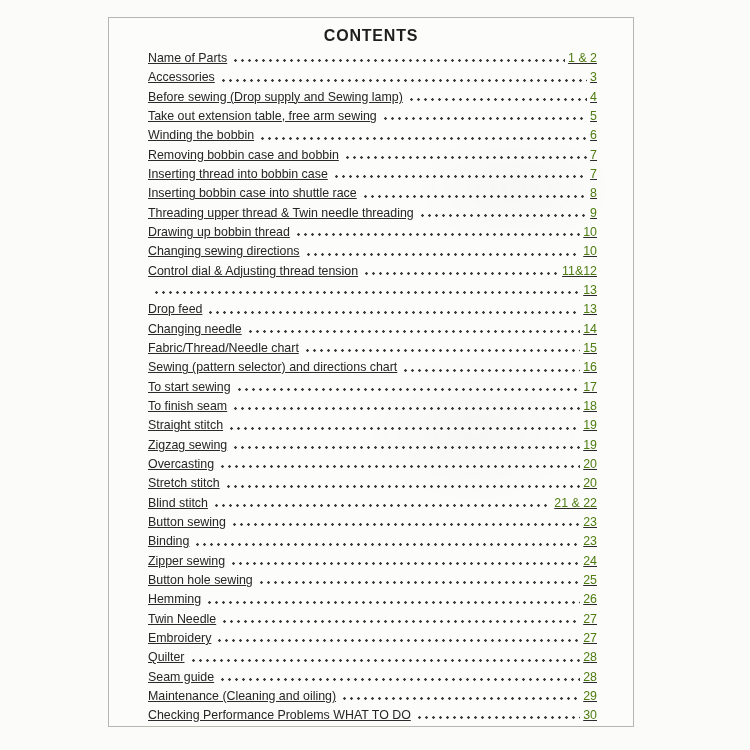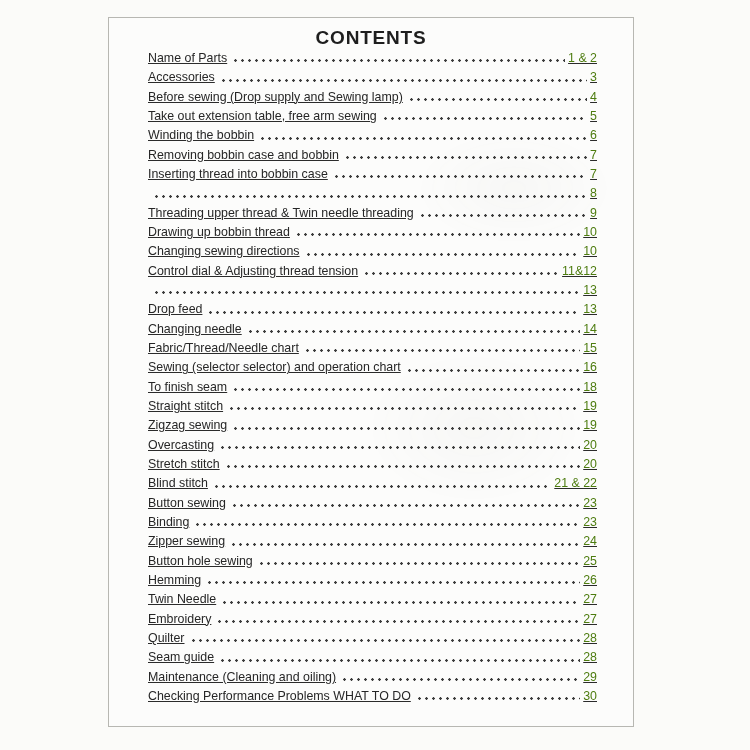--- a/index.html
+++ b/index.html
@@ -36,21 +36,21 @@
   }
   .ghost.g1 { left: 300px; top: 110px; width: 210px; height: 120px; }
   .ghost.g2 { left: 250px; top: 330px; width: 230px; height: 160px; }
   .page-title {
     position: absolute;
     top: 9px;
     left: 0;
     width: 100%;
     margin: 0;
     text-align: center;
-    font-size: 19px;
+    font-size: 16px;
     font-weight: bold;
     letter-spacing: 0.8px;
     color: #1e1e1e;
   }
   .toc {
     position: absolute;
     top: 31px;
     left: 39px;
     right: 36px;
   }
@@ -127,20 +127,21 @@
     <span class="pagenum">7</span>
   </div>
 
   <div class="row">
     <span class="label">Inserting thread into bobbin case</span>
     <span class="leader"></span>
     <span class="pagenum">7</span>
   </div>
 
   <div class="row">
+    <span class="label">Inserting bobbin case into shuttle race</span>
     <span class="leader"></span>
     <span class="pagenum">8</span>
   </div>
 
   <div class="row">
     <span class="label">Threading upper thread &amp; Twin needle threading</span>
     <span class="leader"></span>
     <span class="pagenum">9</span>
   </div>
 
@@ -179,25 +180,30 @@
     <span class="pagenum">14</span>
   </div>
 
   <div class="row">
     <span class="label">Fabric/Thread/Needle chart</span>
     <span class="leader"></span>
     <span class="pagenum">15</span>
   </div>
 
   <div class="row">
-    <span class="label">Sewing (selector selector) and operation chart</span>
+    <span class="label">Sewing (pattern selector) and directions chart</span>
     <span class="leader"></span>
     <span class="pagenum">16</span>
   </div>
 
+  <div class="row">
+    <span class="label">To start sewing</span>
+    <span class="leader"></span>
+    <span class="pagenum">17</span>
+  </div>
 
   <div class="row">
     <span class="label">To finish seam</span>
     <span class="leader"></span>
     <span class="pagenum">18</span>
   </div>
 
   <div class="row">
     <span class="label">Straight stitch</span>
     <span class="leader"></span>

